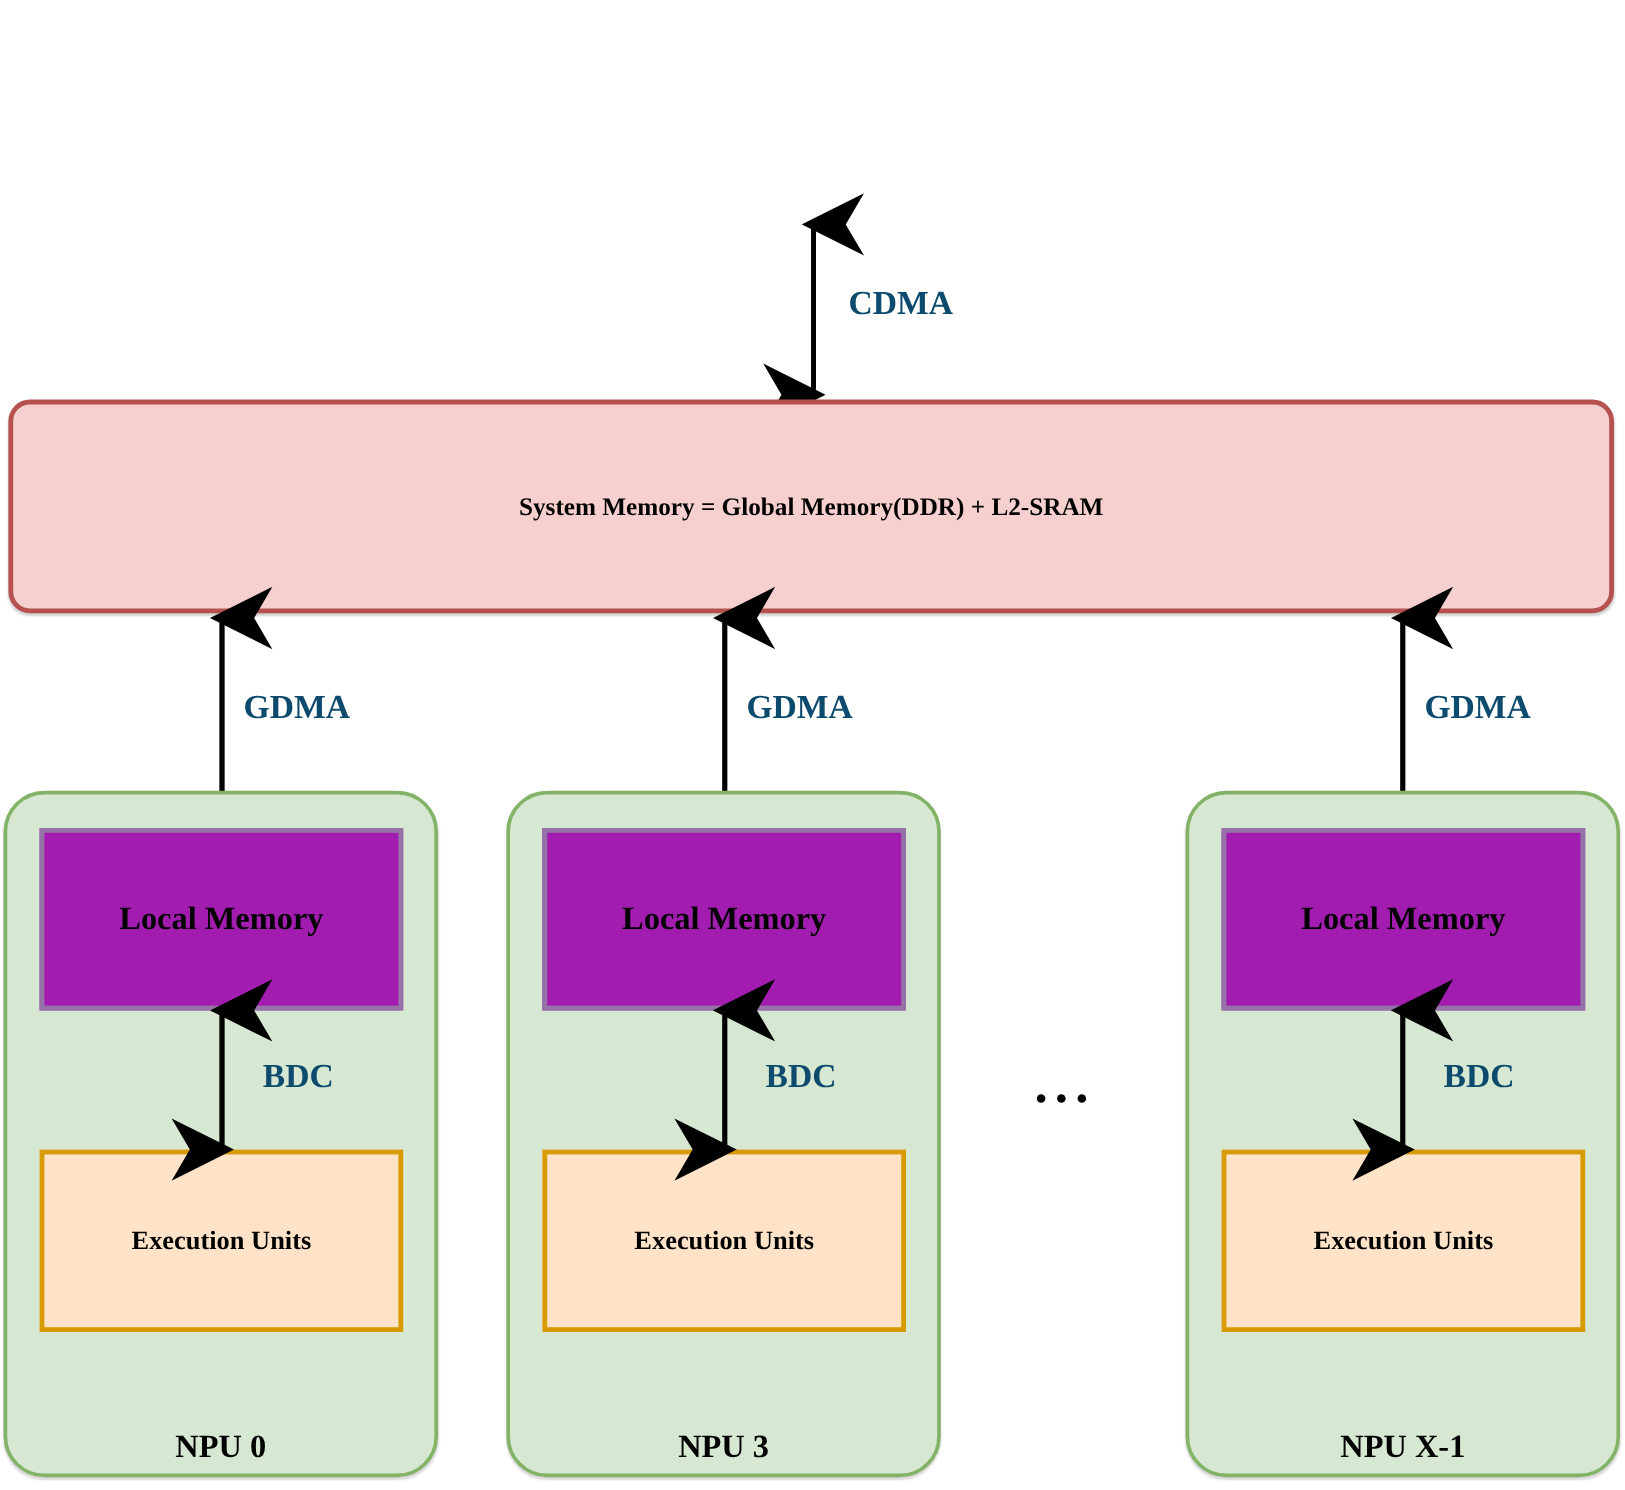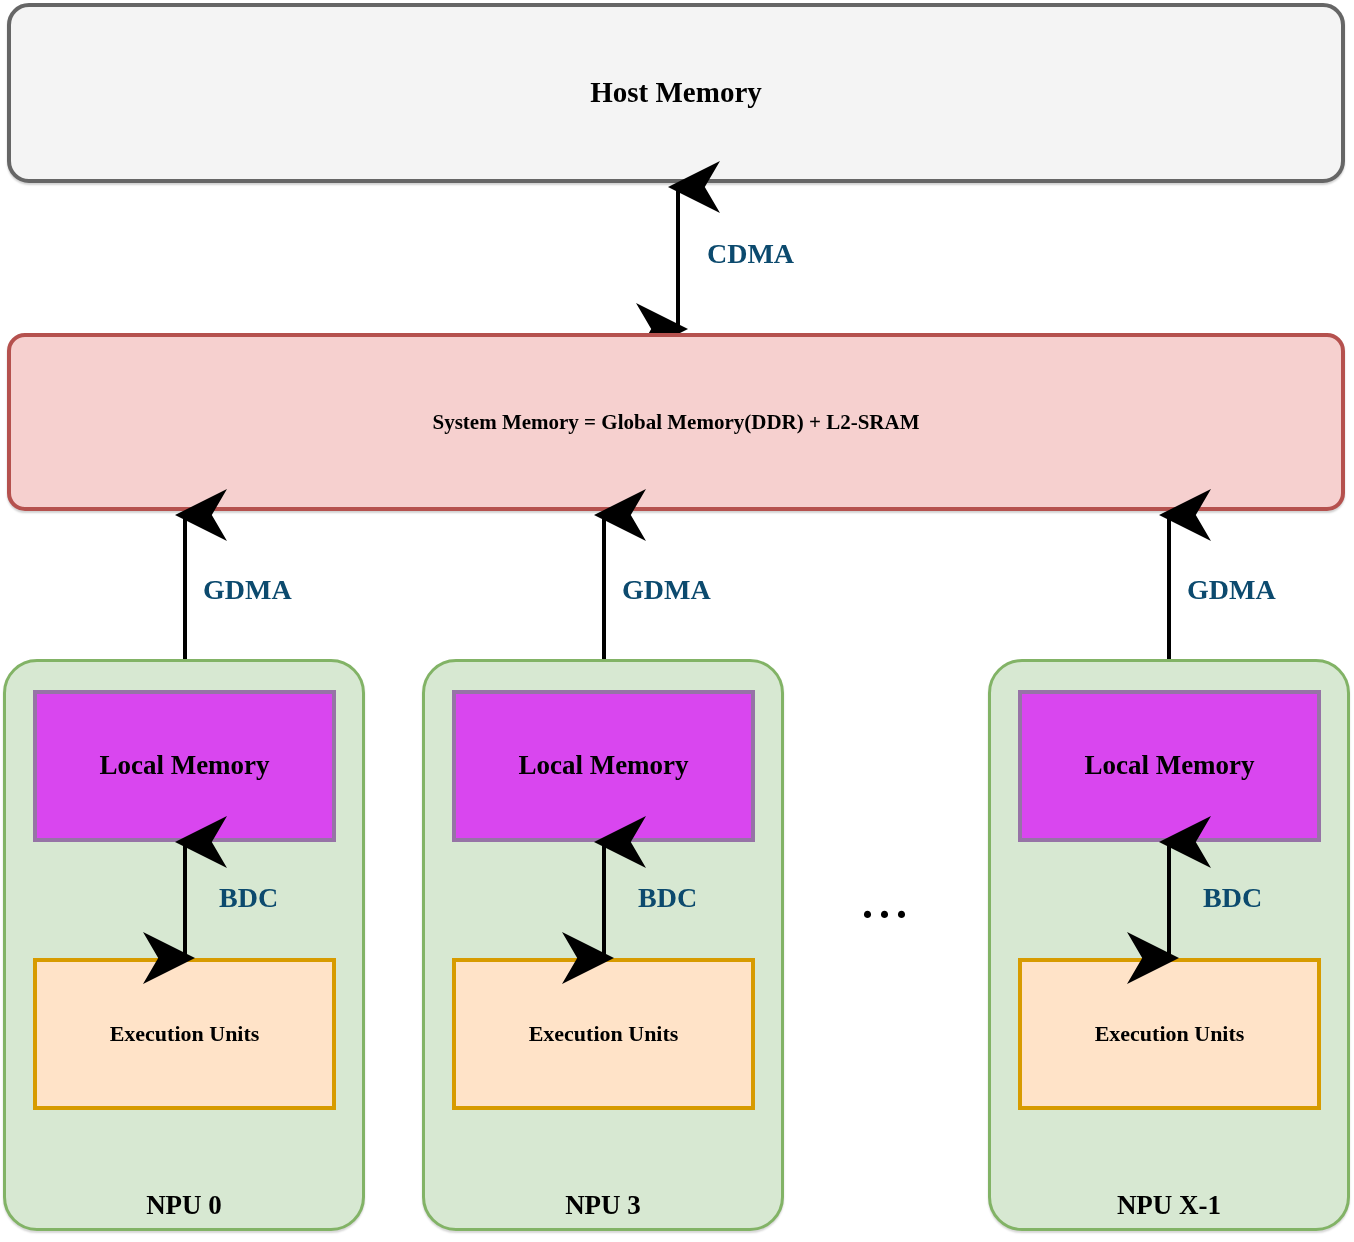--- a/index.html
+++ b/index.html
@@ -62,21 +62,21 @@
     left: 0;
     right: 0;
     text-align: center;
     font-weight: bold;
     font-size: 27px;
     color: #000000;
     margin-top: 36px;
   }
 
   .local-memory {
-    background: #d946ef;
+    background: #a21caf;
     border: 4px solid #9673a6;
     border-radius: 0;
     font-size: 27px;
   }
 
   .exec-units {
     background: #ffe3c8;
     border: 4px solid #d79b00;
     border-radius: 0;
     font-size: 22px;
@@ -103,23 +103,20 @@
     letter-spacing: 6px;
     color: #000000;
     line-height: 1;
   }
 </style>
 </head>
 <body>
 
 <div id="canvas">
 
-  <div class="box host-memory" style="left:7px; top:3px; width:1338px; height:180px;">
-    <span>Host Memory</span>
-  </div>
 
   <div class="arrow" style="left:655px; top:183px;">
     <svg width="46" height="150" viewBox="0 0 46 150">
       <defs>
         <marker id="ah-up" markerWidth="14" markerHeight="14" refX="7" refY="2.5" orient="auto" markerUnits="strokeWidth">
           <path d="M7,0 L13.5,13 L7,9.2 L0.5,13 Z" fill="#000000"></path>
         </marker>
         <marker id="ah-dn" markerWidth="14" markerHeight="14" refX="7" refY="2.5" orient="auto" markerUnits="strokeWidth">
           <path d="M7,0 L13.5,13 L7,9.2 L0.5,13 Z" fill="#000000"></path>
         </marker>

